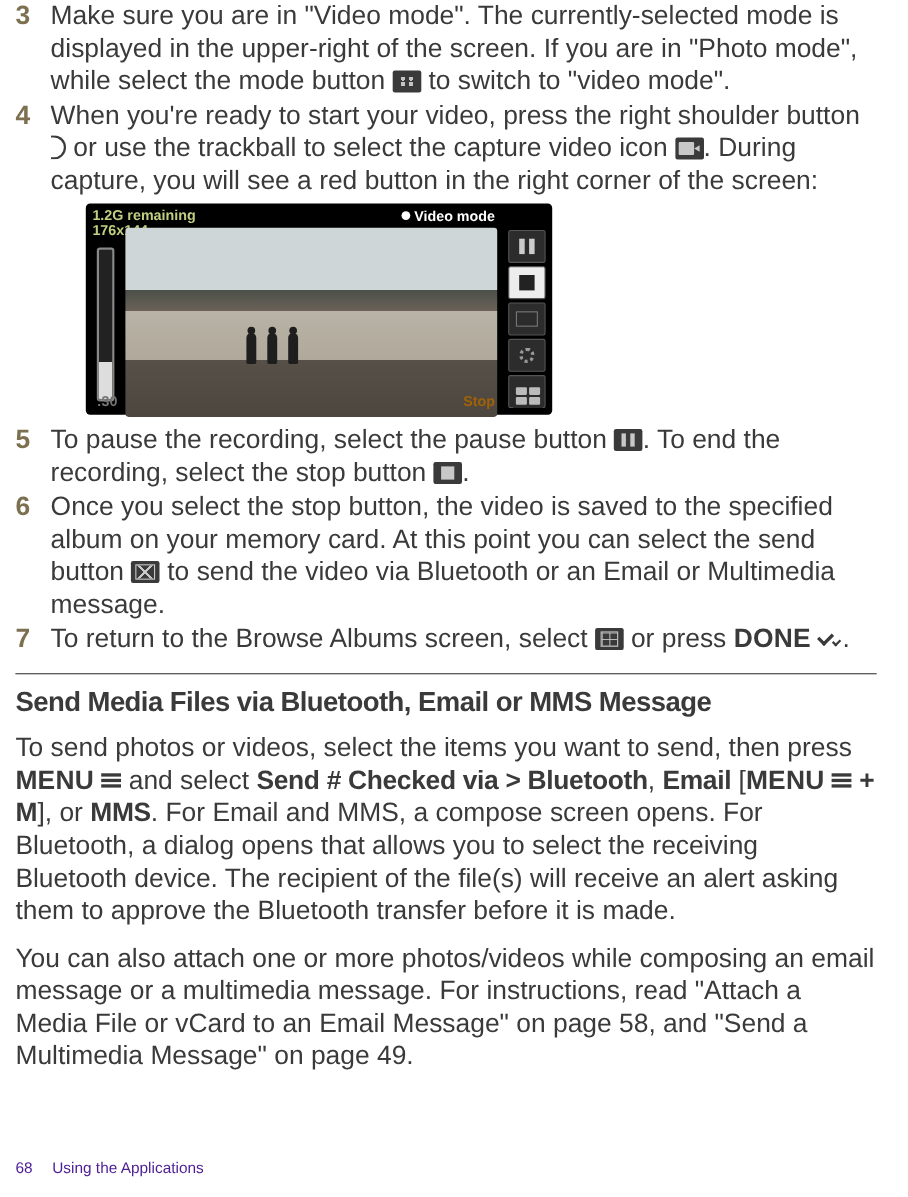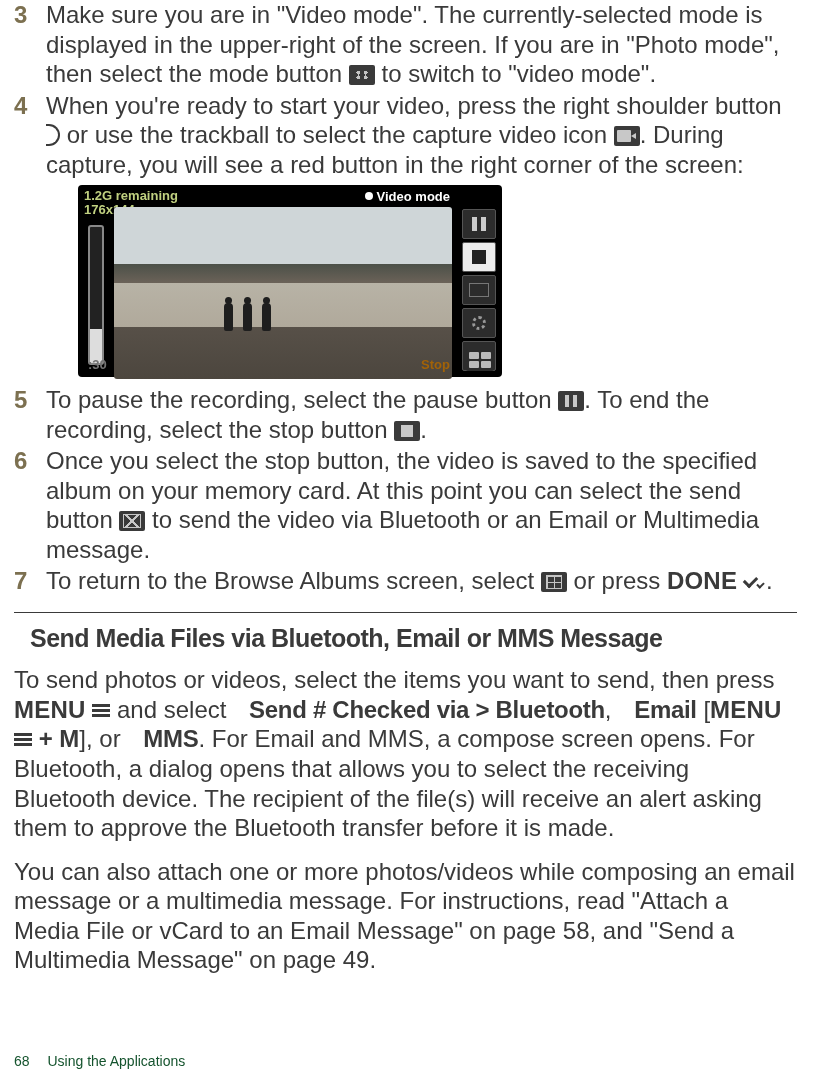--- a/index.html
+++ b/index.html
@@ -7,21 +7,20 @@
   body {
     font-family: Arial, Helvetica, sans-serif;
     font-size: 24px;
     line-height: 1.23;
     color: #3a3a3a;
     padding: 0 28px 0 14px;
   }
   .condensed {
     font-stretch: condensed;
     letter-spacing: -0.3px;
-    margin-left: 16px;
   }
   ol.steps {
     list-style: none;
     margin-bottom: 16px;
   }
   ol.steps > li {
     display: flex;
     margin-bottom: 2px;
   }
   ol.steps > li > .num {
@@ -304,33 +303,33 @@
   p.body {
     margin-bottom: 14px;
   }
   .sc { font-weight: bold; letter-spacing: 0.2px; font-stretch: condensed; }
   .b { font-weight: bold; text-align: center; }
   .footer {
     position: absolute;
     bottom: 18px;
     left: 14px;
     font-size: 14px;
-    color: #14532d;
+    color: #4c1d95;
   }
   .footer .pn { margin-right: 14px; }
 </style>
 </head>
 <body>
 
 <ol class="steps">
 
   <li>
     <span class="num">3</span>
     <span class="txt">
-      <span>Make sure you are in "Video mode". The currently-selected mode is displayed in the upper-right of the screen. If you are in "Photo mode", then select the mode button </span>
+      <span>Make sure you are in "Video mode". The currently-selected mode is displayed in the upper-right of the screen. If you are in "Photo mode", while select the mode button </span>
       <span class="inline-icon mode"></span>
       <span> to switch to "video mode".</span>
     </span>
   </li>
 
   <li>
     <span class="num">4</span>
     <span class="txt">
       <span>When you're ready to start your video, press the right shoulder button </span>
       <span class="inline-icon shoulder"></span>

